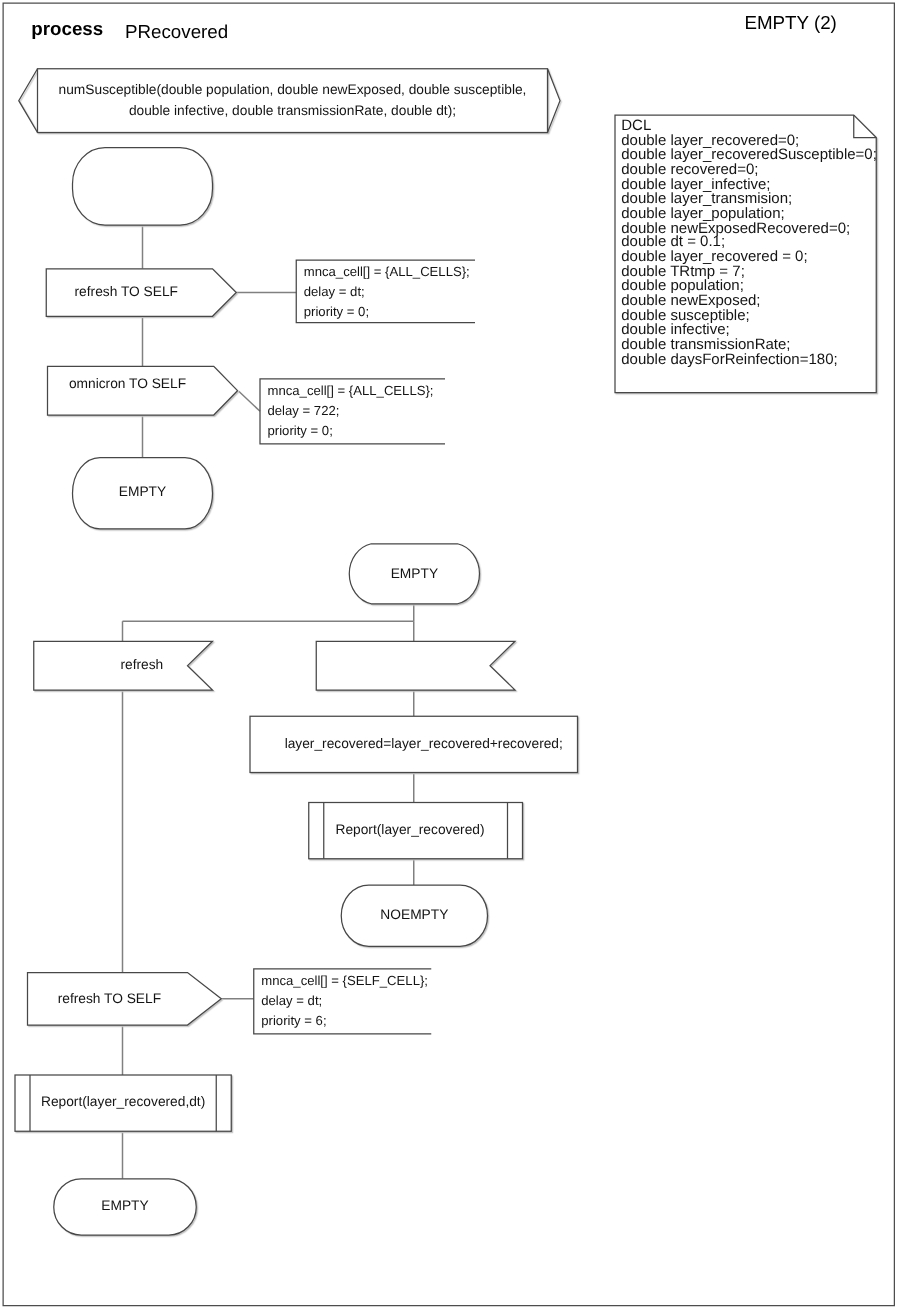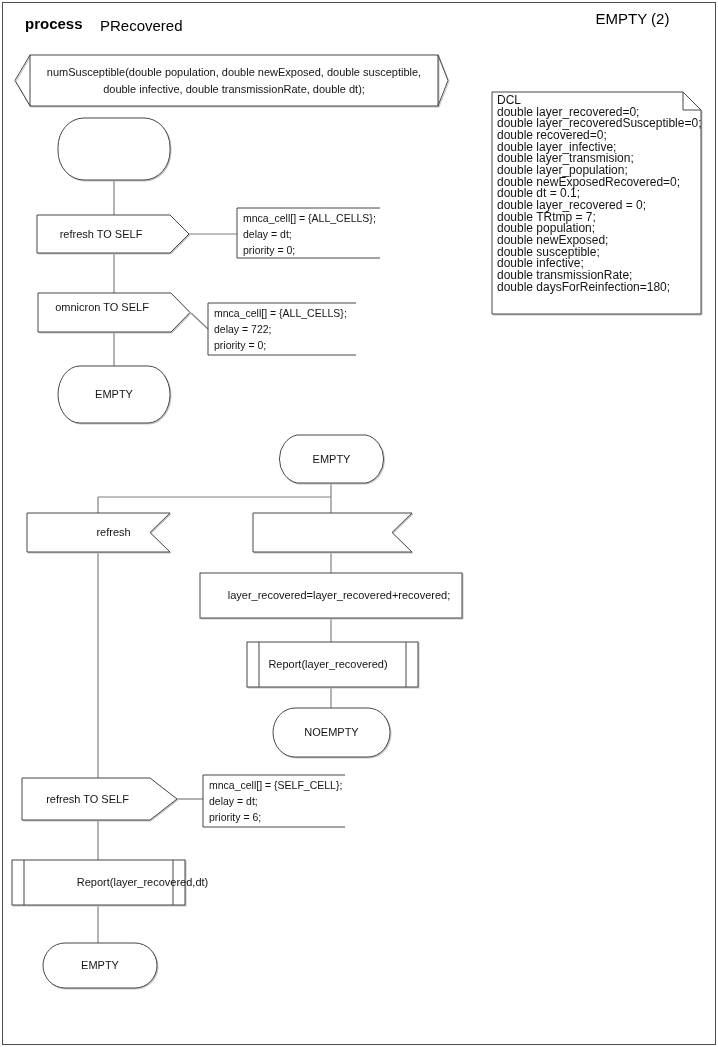--- a/index.html
+++ b/index.html
@@ -158,16 +158,16 @@
   <div class="txt center" style="left:273px;top:708px;width:117px;height:49px;">NOEMPTY</div>
 
   <div class="txt center" style="left:22px;top:778px;width:131px;height:42px;">refresh TO SELF</div>
 
   <div class="txt params" style="left:209px;top:777px;">
     <div>mnca_cell[] = {SELF_CELL};</div>
     <div>delay = dt;</div>
     <div>priority = 6;</div>
   </div>
 
-  <div class="txt center" style="left:24px;top:860px;width:149px;height:45px;margin-left:44px;">Report(layer_recovered,dt)</div>
+  <div class="txt center" style="left:24px;top:860px;width:149px;height:45px;">Report(layer_recovered,dt)</div>
 
   <div class="txt center" style="left:43px;top:943px;width:114px;height:45px;">EMPTY</div>
 </div>
 
 </body></html>

